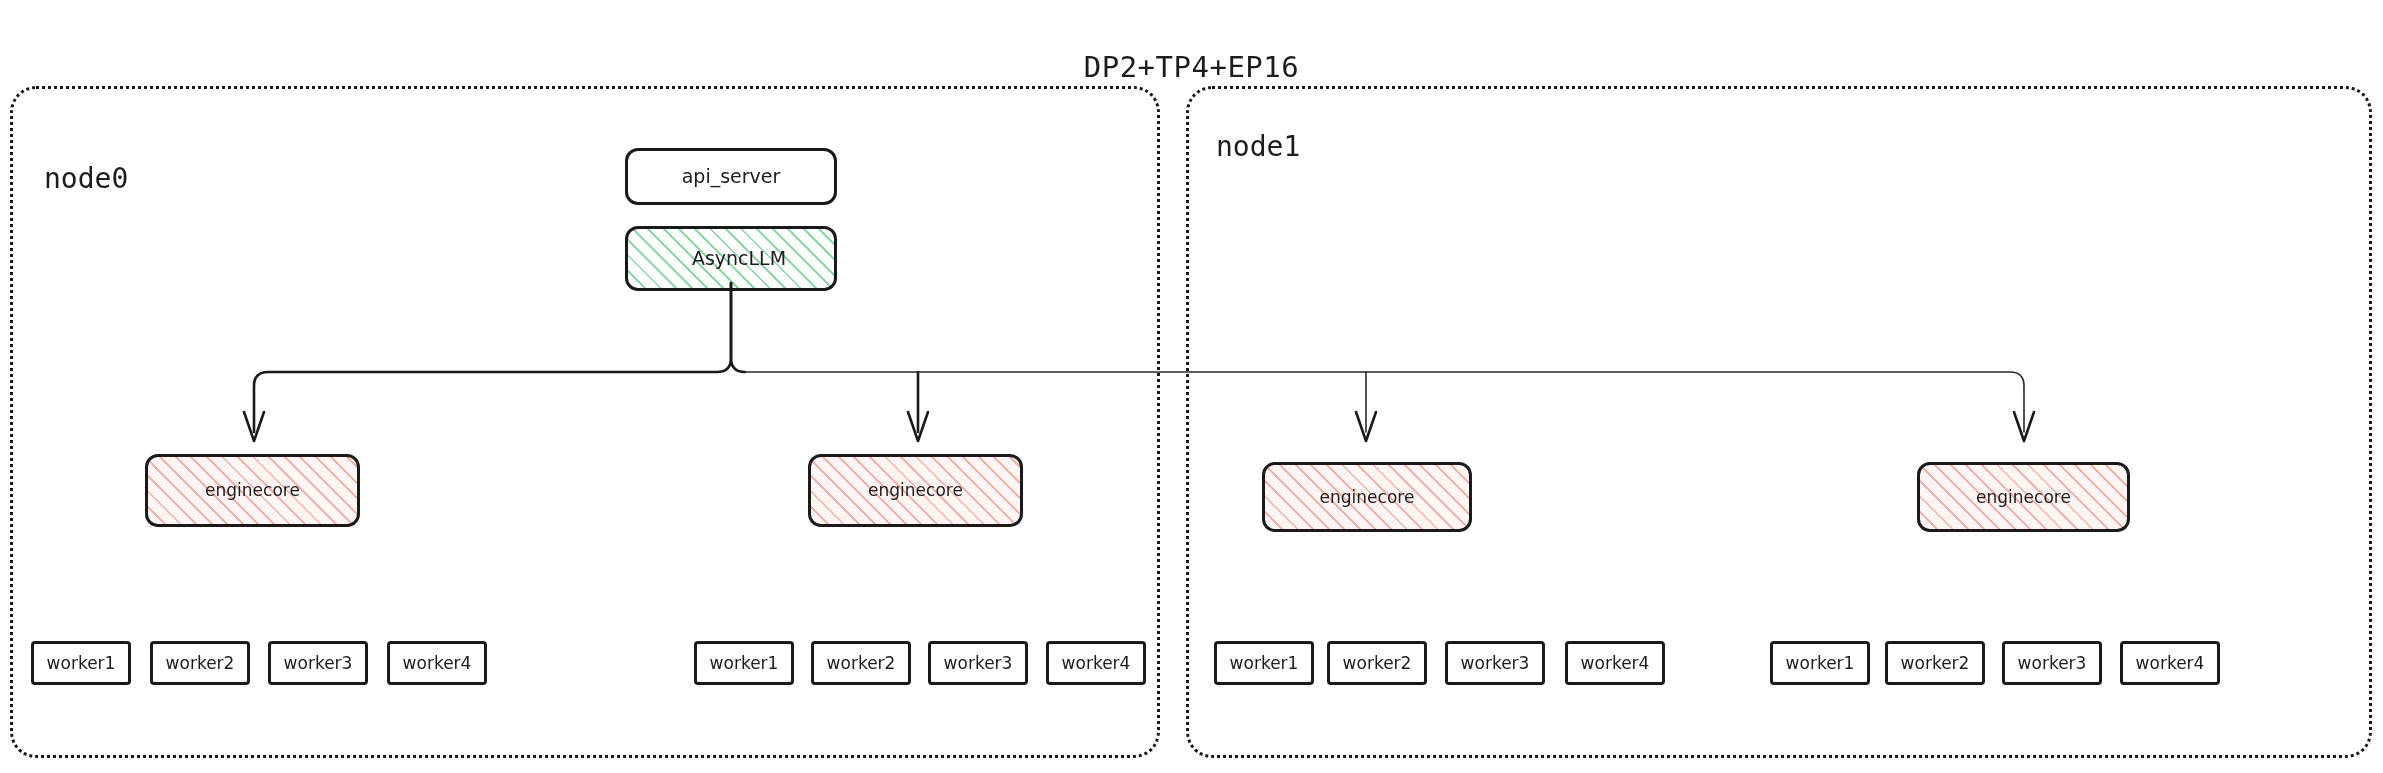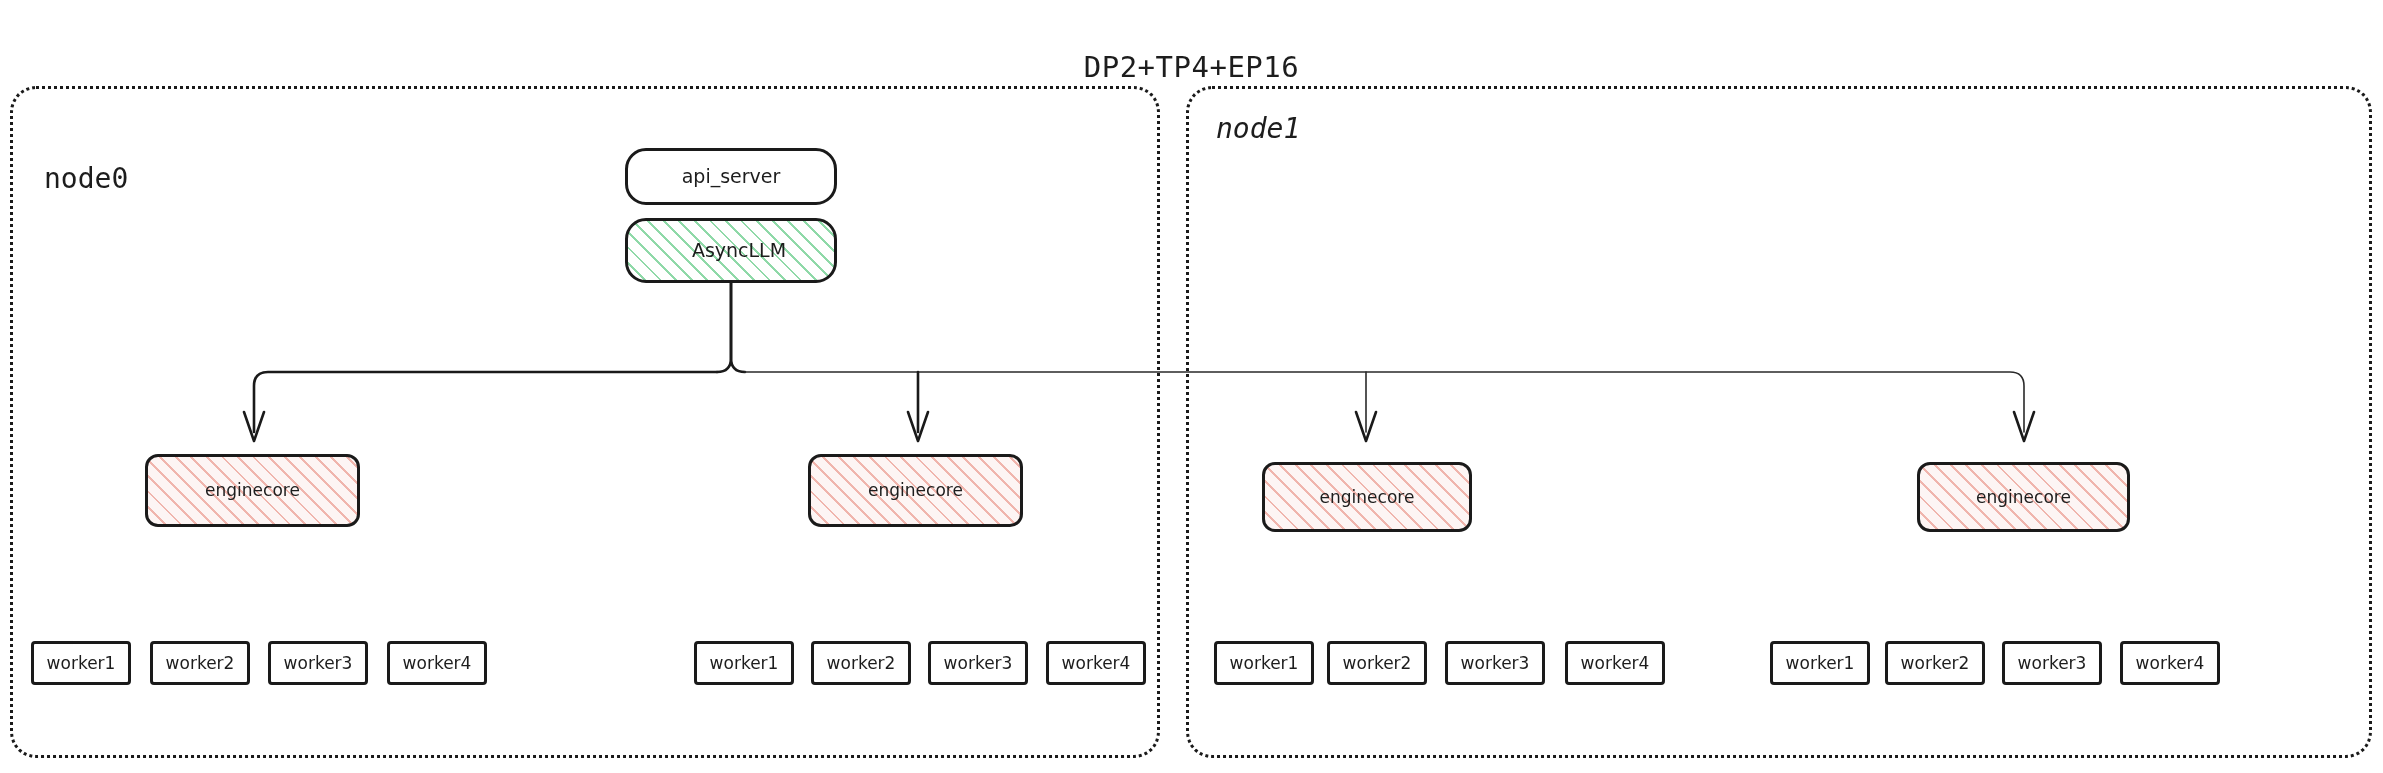--- a/index.html
+++ b/index.html
@@ -94,21 +94,21 @@
   }
 
   .box-label {
     position: relative;
     z-index: 2;
     padding: 0 6px;
     line-height: 1.1;
   }
 
   
-  .svc-box { font-size: 19px; border-radius: 21px; }
+  .svc-box { font-size: 19px; }
   .engine-box { font-size: 17px; }
   .worker-box { font-size: 17px; border-width: 3px; border-radius: 4px; }
 
   
   #wires {
     position: absolute;
     left: 0; top: 0;
     width: 2383px;
     height: 773px;
     pointer-events: none;
@@ -140,21 +140,21 @@
 <body>
 
 <div id="canvas">
 
   <div class="diagram-title">DP2+TP4+EP16</div>
 
   <div class="node-container" style="left:10px; top:86px; width:1150px; height:672px;"></div>
   <div class="node-label" style="left:44px; top:130px;margin-top:32px;">node0</div>
 
   <div class="node-container" style="left:1186px; top:86px; width:1186px; height:672px;"></div>
-  <div class="node-label" style="left:1216px; top:112px;font-style:italic;">node1</div>
+  <div class="node-label" style="left:1216px; top:130px;">node1</div>
 
   <svg id="wires" viewBox="0 0 2383 773">
 
     <path class="wire" d="M 731,283 L 731,358 Q 731,372 717,372"></path>
     <path class="wire" d="M 731,283 L 731,358 Q 731,372 745,372"></path>
 
     <path class="wire" d="M 717,372 L 268,372 Q 254,372 254,386 L 254,432"></path>
 
     <path class="wire-thin" d="M 745,372 L 2010,372 Q 2024,372 2024,386 L 2024,432"></path>
 
@@ -165,21 +165,21 @@
     <path class="arrowhead" d="M 244,412 L 254,441 L 264,412"></path>
     <path class="arrowhead" d="M 908,412 L 918,441 L 928,412"></path>
     <path class="arrowhead" d="M 1356,412 L 1366,441 L 1376,412"></path>
     <path class="arrowhead" d="M 2014,412 L 2024,441 L 2034,412"></path>
   </svg>
 
   <div class="box box-plain svc-box" style="left:625px; top:148px; width:212px; height:57px;">
     <span class="box-label">api_server</span>
   </div>
 
-  <div class="box box-green svc-box" style="left:625px; top:218px; width:212px; height:65px;padding-left:16px;">
+  <div class="box box-green svc-box" style="left:625px; top:226px; width:212px; height:65px;padding-left:16px;">
     <span class="box-label">AsyncLLM</span>
   </div>
 
   <div class="box box-pink engine-box" style="left:145px; top:454px; width:215px; height:73px;">
     <span class="box-label">enginecore</span>
   </div>
 
   <div class="box box-pink engine-box" style="left:808px; top:454px; width:215px; height:73px;">
     <span class="box-label">enginecore</span>
   </div>

